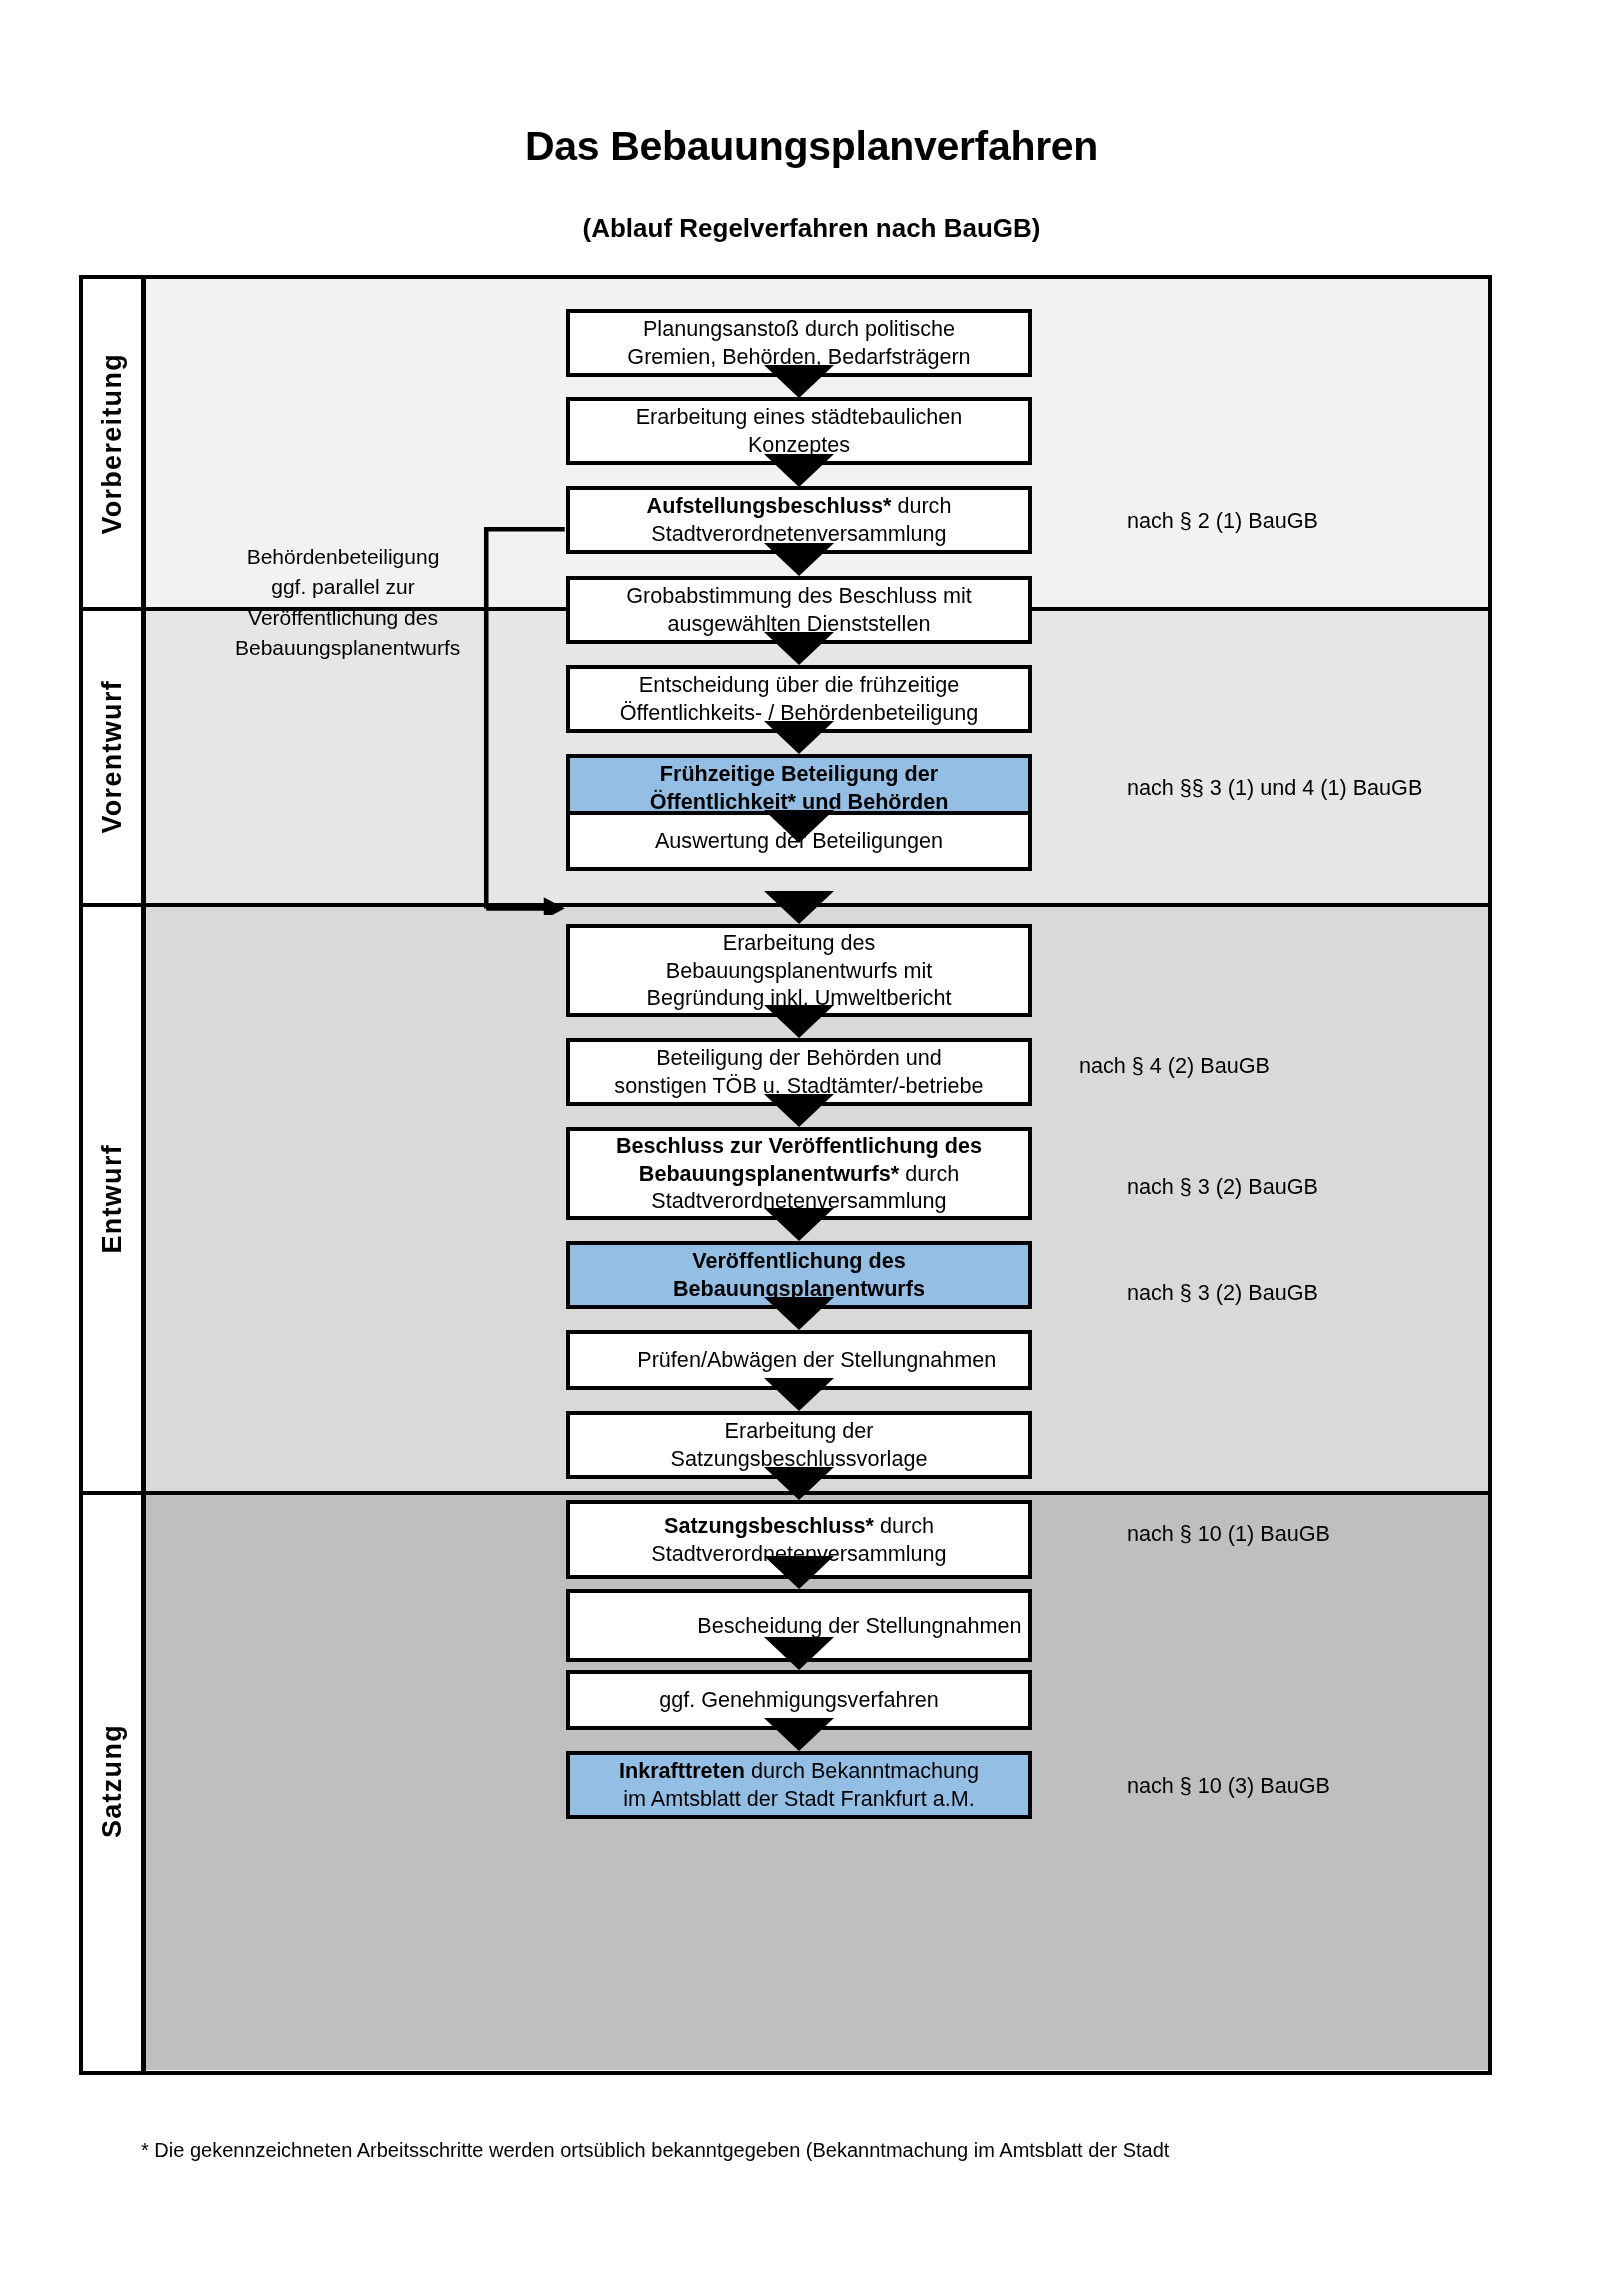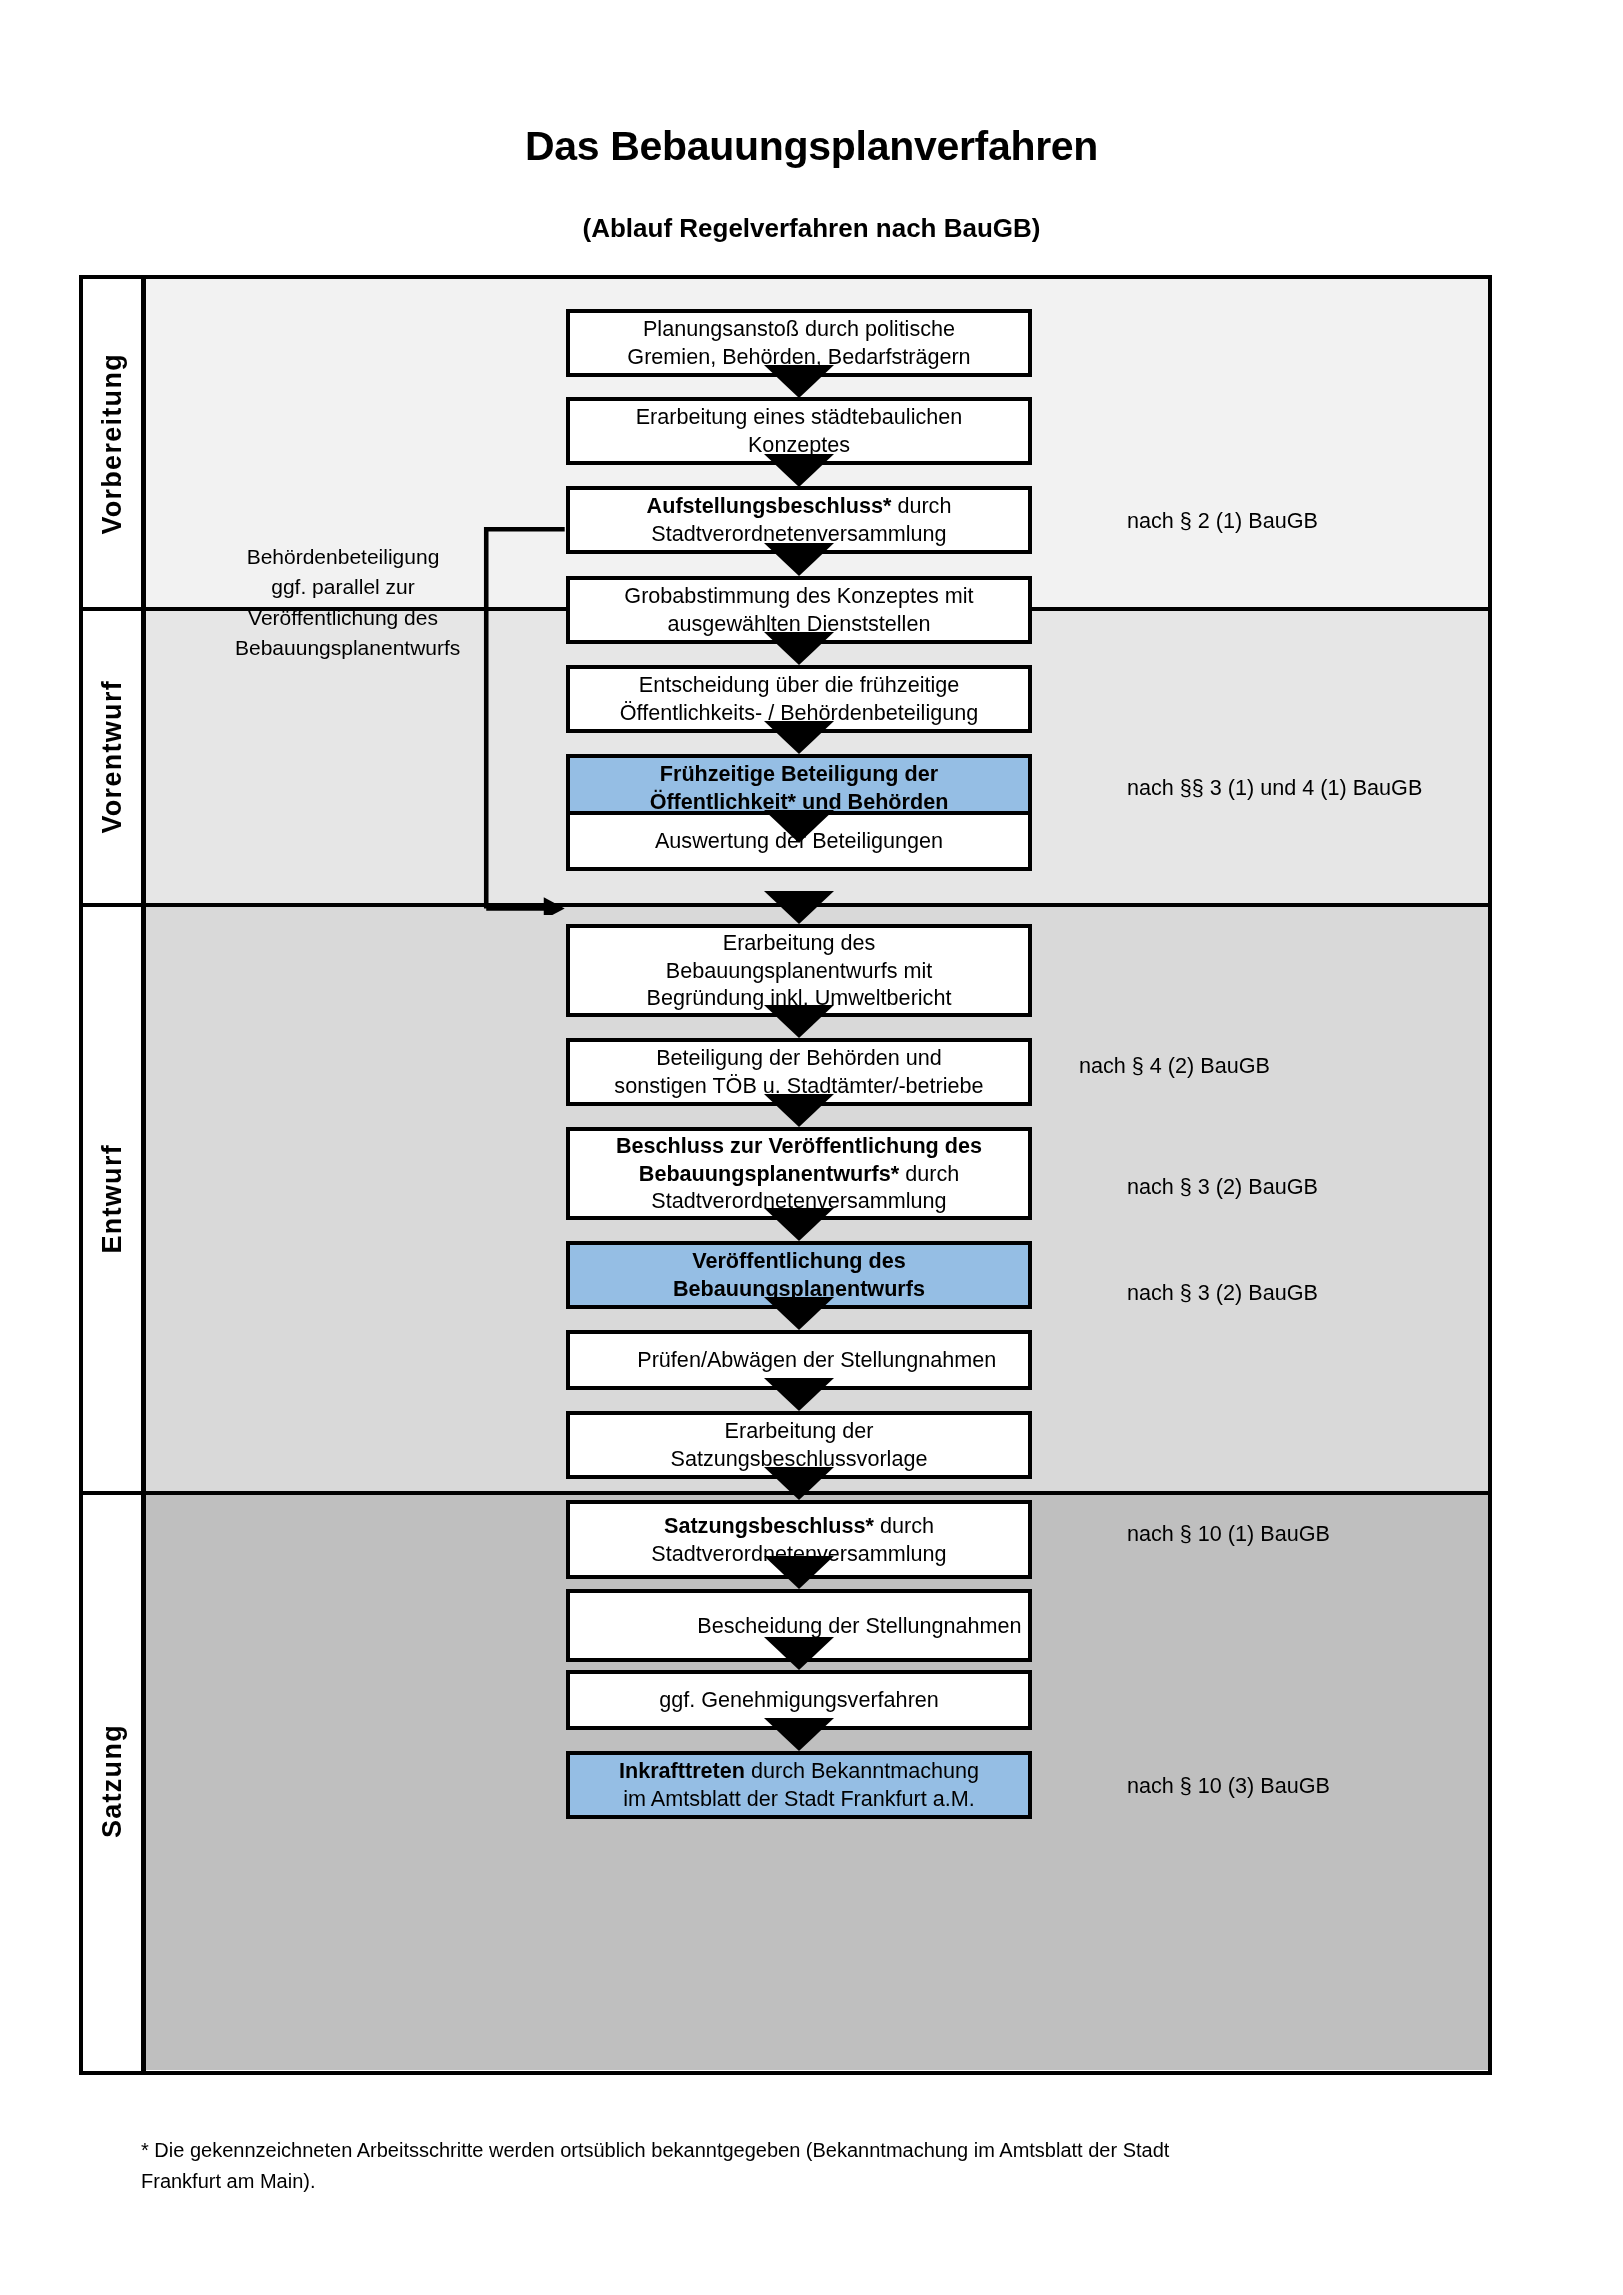--- a/index.html
+++ b/index.html
@@ -192,21 +192,21 @@
     </div>
     <div class="arrow" style="left:681px; top:175px; border-top-width:33px;"></div>
 
     <div class="box" style="left:483px; top:207px; height:68px;">
       <span class="ln"><b>Aufstellungsbeschluss*</b><span> durch</span></span>
       <span class="ln">Stadtverordnetenversammlung</span>
     </div>
     <div class="arrow" style="left:681px; top:264px; border-top-width:33px;"></div>
 
     <div class="box" style="left:483px; top:297px; height:68px;">
-      <span class="ln">Grobabstimmung des Konzeptes mit</span>
+      <span class="ln">Grobabstimmung des Beschluss mit</span>
       <span class="ln">ausgewählten Dienststellen</span>
     </div>
     <div class="arrow" style="left:681px; top:353px; border-top-width:33px;"></div>
 
     <div class="box" style="left:483px; top:386px; height:68px;">
       <span class="ln">Entscheidung über die frühzeitige</span>
       <span class="ln">Öffentlichkeits- / Behördenbeteiligung</span>
     </div>
     <div class="arrow" style="left:681px; top:442px; border-top-width:33px;"></div>
 
@@ -284,17 +284,16 @@
     <div class="note" style="left:996px; top:774px;">nach § 4 (2) BauGB</div>
     <div class="note" style="left:1044px; top:895px;">nach § 3 (2) BauGB</div>
     <div class="note" style="left:1044px; top:1001px;">nach § 3 (2) BauGB</div>
     <div class="note" style="left:1044px; top:1242px;">nach § 10 (1) BauGB</div>
     <div class="note" style="left:1044px; top:1494px;">nach § 10 (3) BauGB</div>
 
   </div>
 
   <div class="footnote">
     <div>* Die gekennzeichneten Arbeitsschritte werden ortsüblich bekanntgegeben (Bekanntmachung im Amtsblatt  der Stadt</div>
-    <div>Frankfurt am Main).</div>
   </div>
 
 </div>
 
 
 </body></html>

